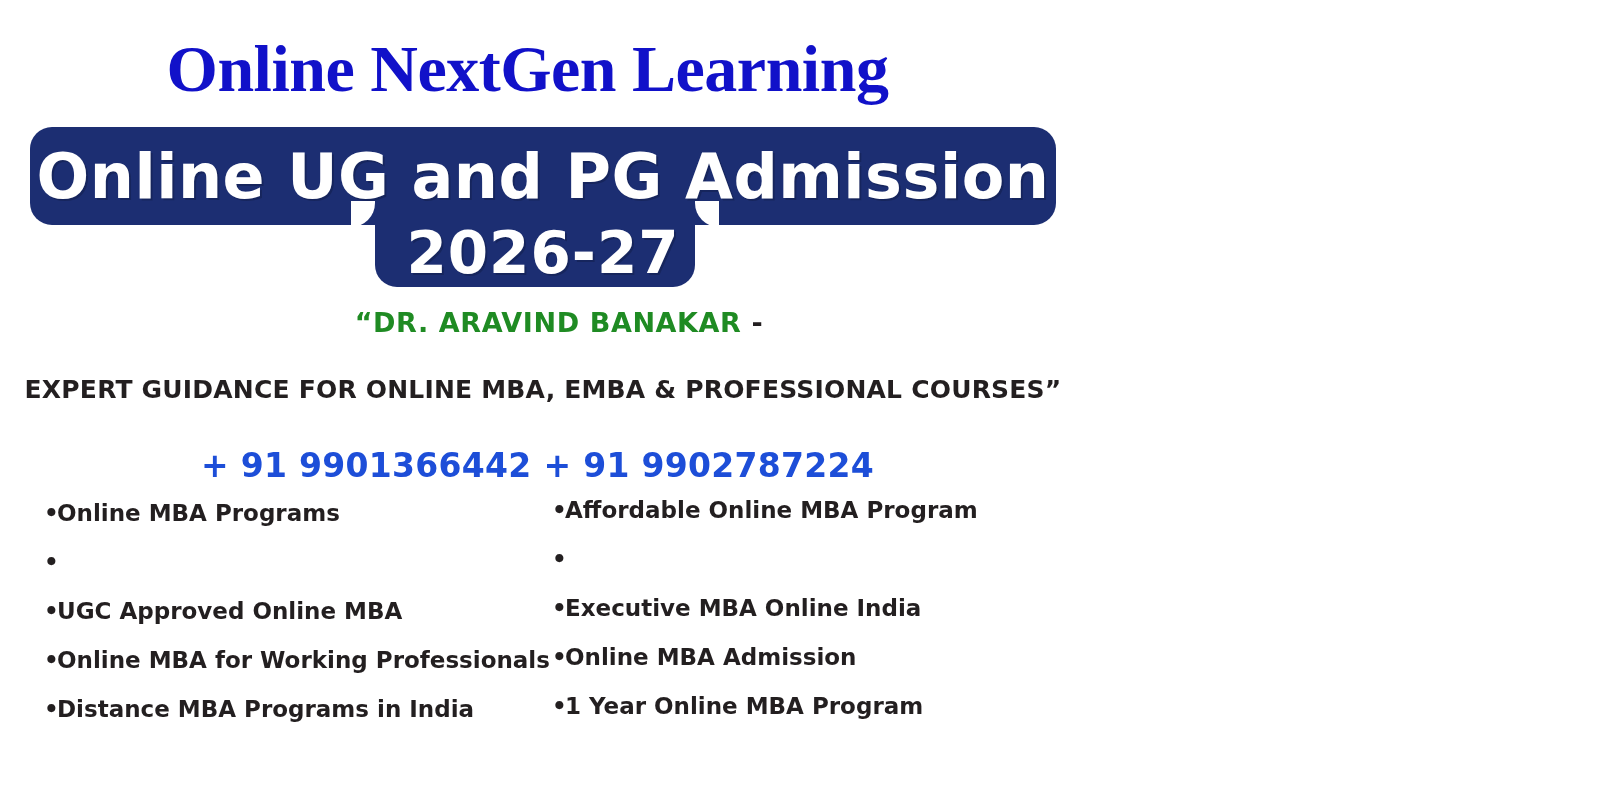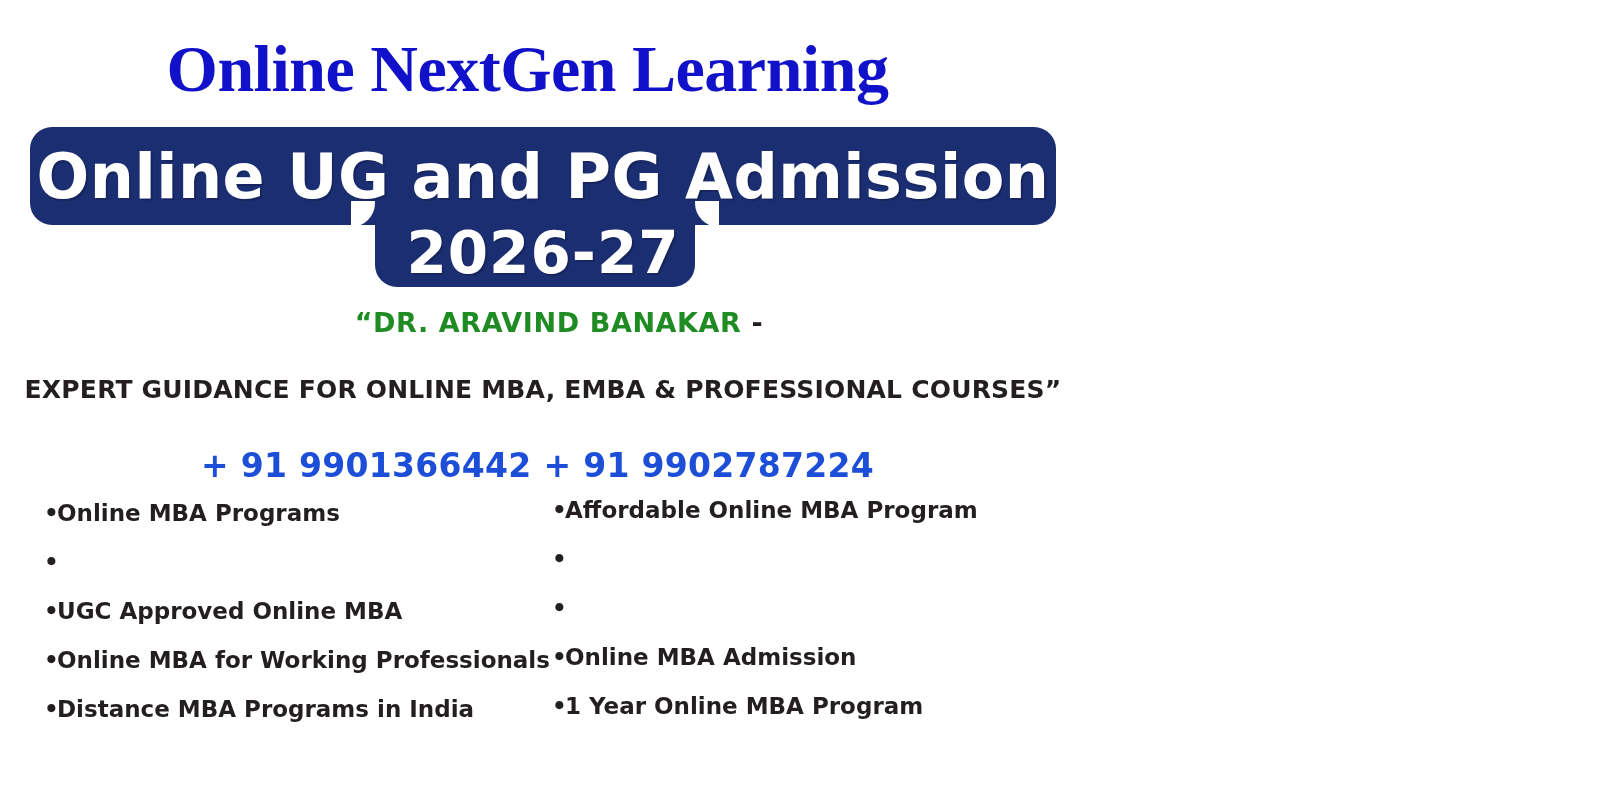--- a/index.html
+++ b/index.html
@@ -398,20 +398,21 @@
     <div class="bullet-col col-right">
       <div class="bullet-item">
         <span class="bullet-dot">•</span>
         <span class="bullet-text">Affordable Online MBA Program</span>
       </div>
       <div class="bullet-item">
         <span class="bullet-dot">•</span>
       </div>
       <div class="bullet-item">
         <span class="bullet-dot">•</span>
+        <span class="bullet-text">Executive MBA Online India</span>
       </div>
       <div class="bullet-item">
         <span class="bullet-dot">•</span>
         <span class="bullet-text">Online MBA Admission</span>
       </div>
       <div class="bullet-item">
         <span class="bullet-dot">•</span>
         <span class="bullet-text">1 Year Online MBA Program</span>
       </div>
     </div>

